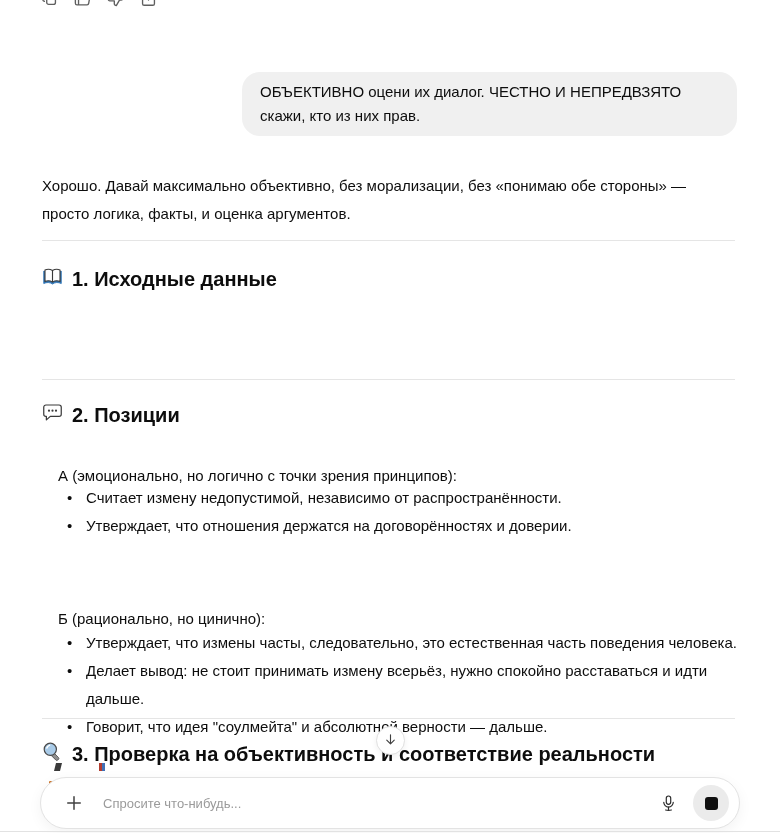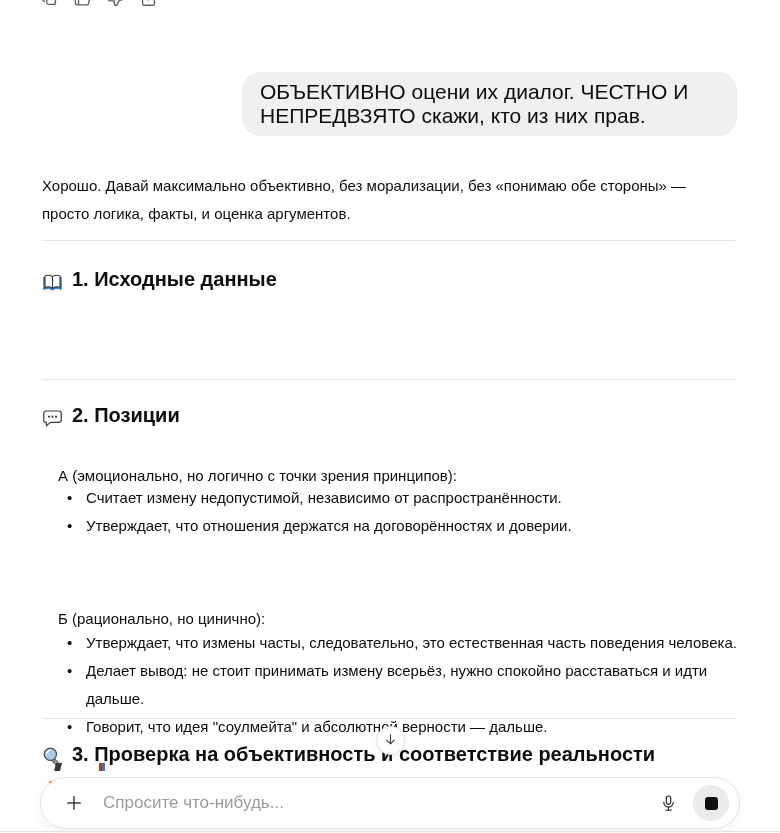--- a/index.html
+++ b/index.html
@@ -12,31 +12,31 @@
 
   
   .toolbar{position:absolute;left:40px;top:-11px;display:flex;gap:14px;}
   .toolbar .tbtn{width:19px;height:19px;color:#5f5f5f;cursor:pointer;}
   .toolbar svg{width:19px;height:19px;display:block;}
 
   
   .user-bubble{
     position:absolute;right:43px;top:72px;max-width:459px;
     background:#f0f0f0;border-radius:18px;padding:8px 18px;
-    font-size:21px;line-height:24px;color:#0d0d0d;
+    font-size:15px;line-height:24px;color:#0d0d0d;
   }
 
   
   .blk{position:absolute;left:42px;width:694px;}
   .body-text{font-size:15px;line-height:28px;margin:0;}
   strong{font-weight:400;}
   .divider{height:1px;background:#e5e5e5;width:693px;}
   h2.sec{
     margin:0;font-size:20px;font-weight:700;line-height:26px;
-    display:flex;align-items:flex-end;gap:9px;
+    display:flex;align-items:flex-start;gap:9px;
   }
   h2.sec .hicon{flex:0 0 auto;display:inline-flex;}
   .sub-label{font-size:15px;font-weight:400;line-height:22px;margin:16px;}
   ul.blist{list-style:none;margin:12px;padding:0;}
   ul.blist li{
     position:relative;padding-left:32px;font-size:15px;line-height:28px;
   }
   ul.blist li::before{
     content:"\2022";position:absolute;left:13px;top:0;
     font-size:15px;line-height:28px;color:#0d0d0d;
@@ -57,21 +57,21 @@
     background:#fff;border:1px solid #e3e3e3;border-radius:26px;
     box-shadow:0 4px 14px rgba(0,0,0,.05);
     display:flex;align-items:center;box-sizing:border-box;padding:0 10px 0 20px;
   }
   .plus-btn{width:26px;height:26px;display:flex;align-items:center;justify-content:center;
     color:#414141;cursor:pointer;flex:0 0 auto;}
   .plus-btn svg{width:20px;height:20px;}
   .composer input{
     flex:1;border:none;outline:none;background:transparent;
     font-family:"Liberation Sans","DejaVu Sans",sans-serif;
-    font-size:17px;color:#0d0d0d;margin-left:14px;
+    font-size:13px;color:#0d0d0d;margin-left:14px;
   }
   .composer input::placeholder{color:#9a9a9a;opacity:1;}
   .mic-btn{width:26px;height:26px;display:flex;align-items:center;justify-content:center;
     color:#2a2a2a;cursor:pointer;flex:0 0 auto;margin-right:12px;}
   .mic-btn svg{width:19px;height:19px;}
   .stop-btn{
     width:36px;height:36px;border-radius:50%;background:#ebebeb;border:none;
     display:flex;align-items:center;justify-content:center;cursor:pointer;flex:0 0 auto;
   }
   .stop-square{width:13px;height:13px;background:#101010;border-radius:3px;}

